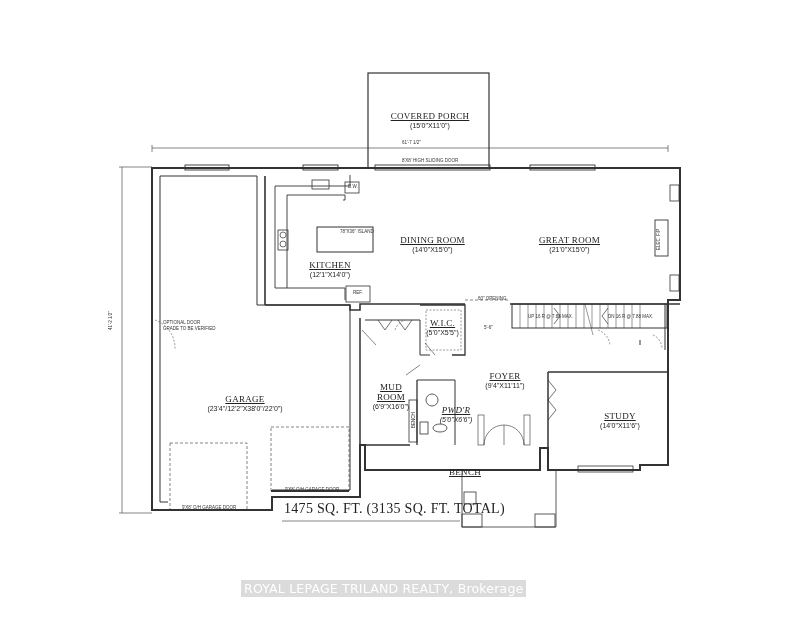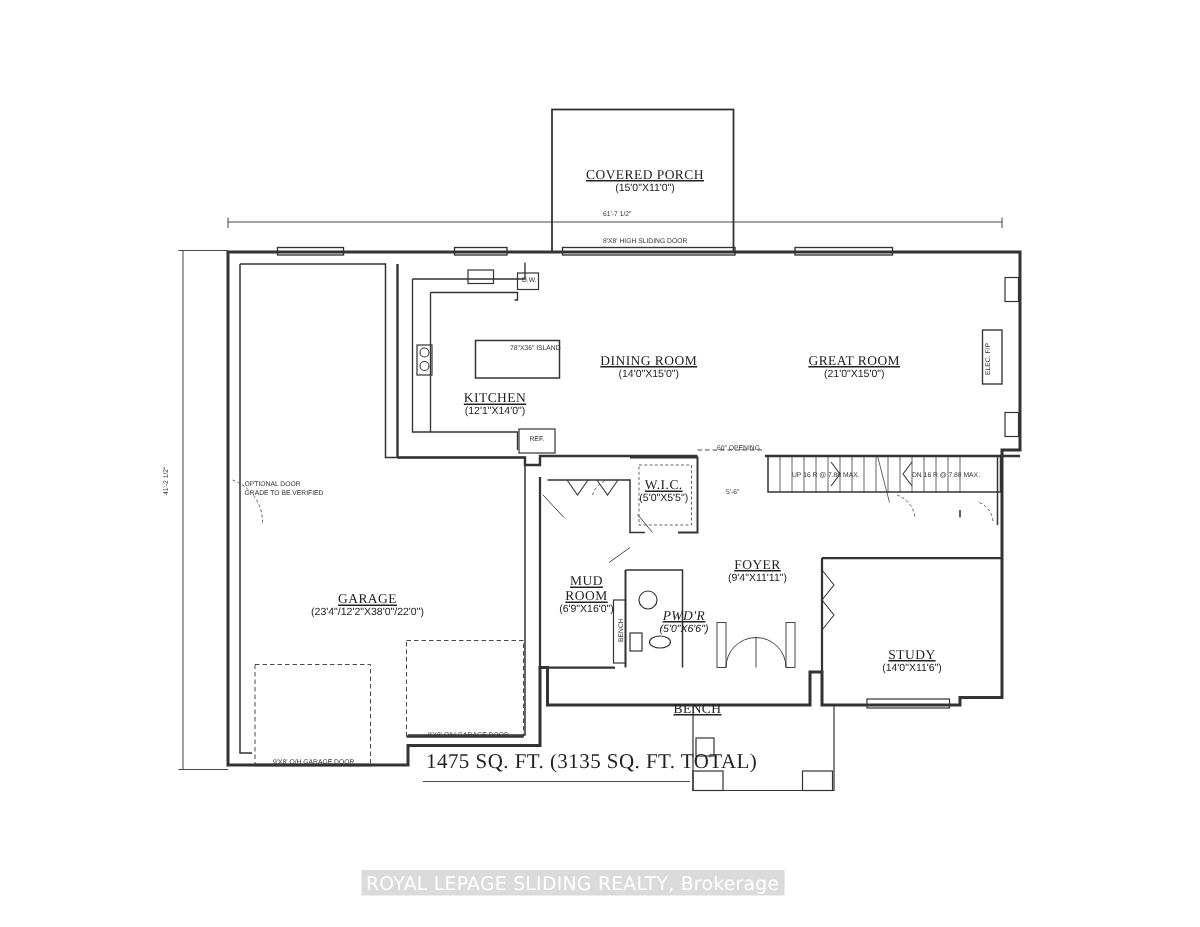--- a/index.html
+++ b/index.html
@@ -185,25 +185,25 @@
 <div class="note" style="left:411px;top:428px;transform:rotate(-90deg);transform-origin:left top;">BENCH</div>
 
 <div class="room-label" style="left:480px;top:372px;width:50px;">
   <span class="name">FOYER</span>
   <span class="dims">(9'4"X11'11")</span>
 </div>
 <div class="room-label" style="left:438px;top:406px;width:36px;font-style:italic;">
   <span class="name">PWD'R</span>
   <span class="dims">(5'0"X6'6")</span>
 </div>
-<div class="room-label" style="left:578px;top:412px;width:60px;margin-top:20px;">
+<div class="room-label" style="left:590px;top:412px;width:60px;">
   <span class="name">STUDY</span>
   <span class="dims">(14'0"X11'6")</span>
 </div>
 <div class="room-label" style="left:440px;top:468px;width:50px;">
   <span class="name">BENCH</span>
 </div>
 
 <div class="title-block">
   <span class="sub">1475 SQ. FT. (3135 SQ. FT. TOTAL)</span>
 </div>
 
-<div class="watermark">ROYAL LEPAGE SLIDING REALTY, Brokerage</div>
+<div class="watermark">ROYAL LEPAGE TRILAND REALTY, Brokerage</div>
 
 </body></html>

